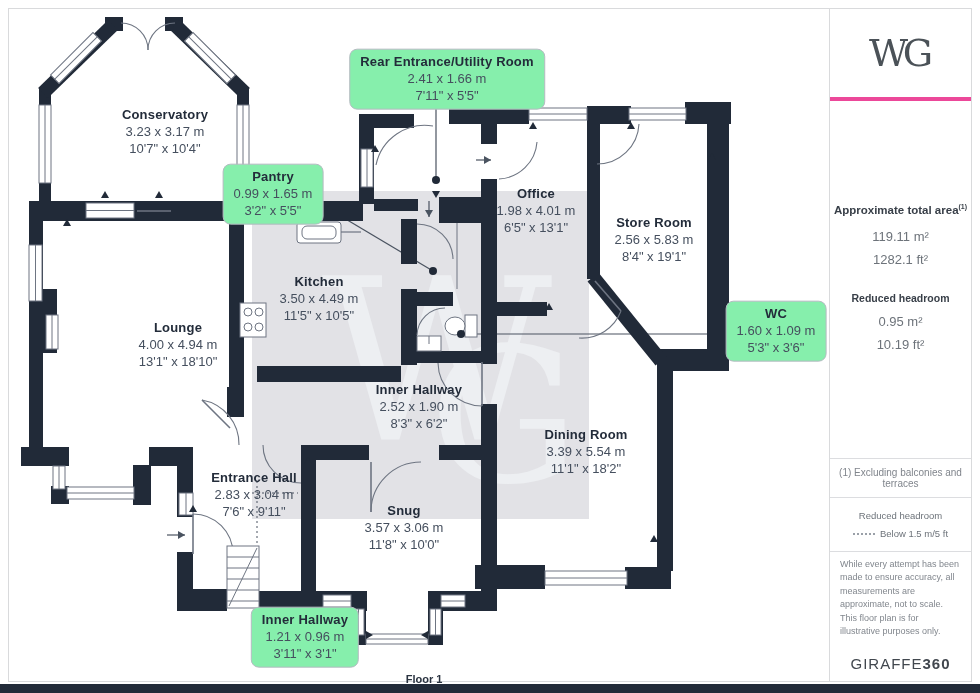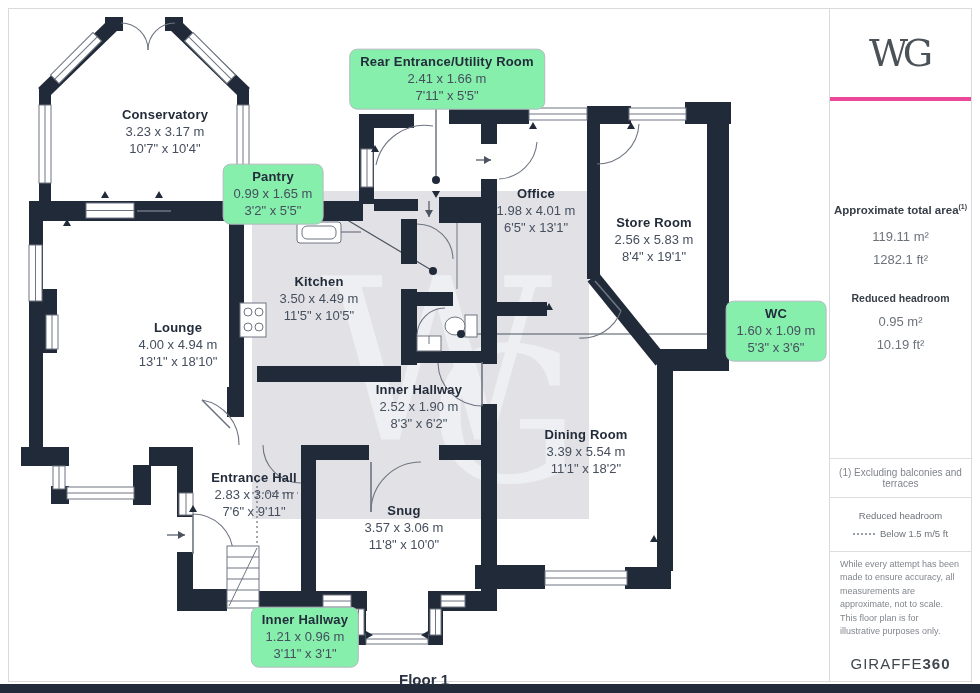--- a/index.html
+++ b/index.html
@@ -22,21 +22,21 @@
   .sb-note{height:40px;border-bottom:1px solid #dcdde0;display:flex;align-items:center;justify-content:center;
            font-size:10px;color:#80858c;text-align:center;padding:0 6px;box-sizing:border-box;}
   .sb-legend{height:55px;border-bottom:1px solid #dcdde0;display:flex;flex-direction:column;align-items:center;justify-content:center;
              font-size:9.5px;color:#6d737a;gap:7px;text-align:center;}
   .sb-legend .dots{display:inline-block;width:22px;border-top:2px dotted #9aa0a8;vertical-align:middle;margin-right:5px;}
   .sb-disc{flex:1;display:flex;flex-direction:column;align-items:center;justify-content:center;
            font-size:9px;color:#82878e;line-height:1.5;padding:6px 10px;box-sizing:border-box;}
   .sb-disc p{margin:0 0 10px 0;}
   .brand{font-size:15px;color:#41474e;letter-spacing:1px;margin-top:4px;}
   .brand b{font-weight:bold;}
-  .floor-label{position:absolute;left:415px;top:670px;transform:translate(-50%,-50%);font-size:15px;font-weight:bold;color:#2a3340;z-index:5;}
+  .floor-label{position:absolute;left:415px;top:670px;transform:translate(-50%,-50%);font-size:11px;font-weight:bold;color:#2a3340;z-index:5;}
   .bottom-bar{position:absolute;left:0;right:0;bottom:0;height:9px;background:#222b39;}
 </style>
 </head>
 <body>
 
 <div class="frame">
   <div class="plan-area">
     <svg id="plan-svg" width="820" height="672" viewBox="0 0 820 672">
         <rect x="243" y="182" width="337" height="328" fill="#e2e2e6"></rect>
         <text x="312" y="430" font-family="&quot;DejaVu Serif&quot;,serif" font-size="225" fill="#edeff2">W</text>

